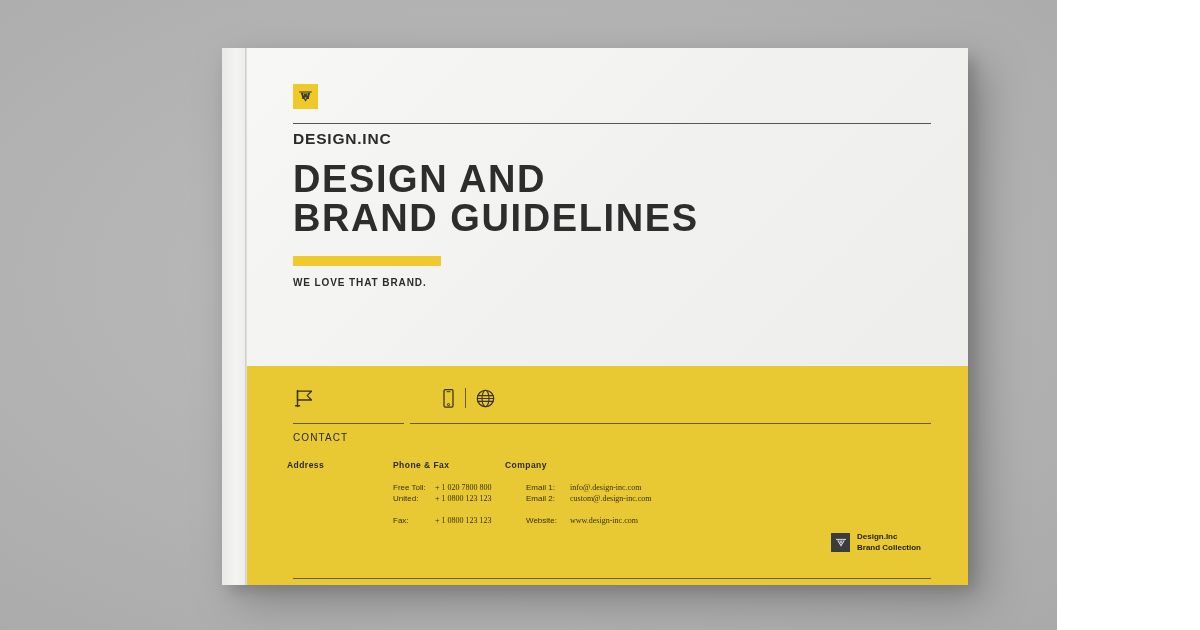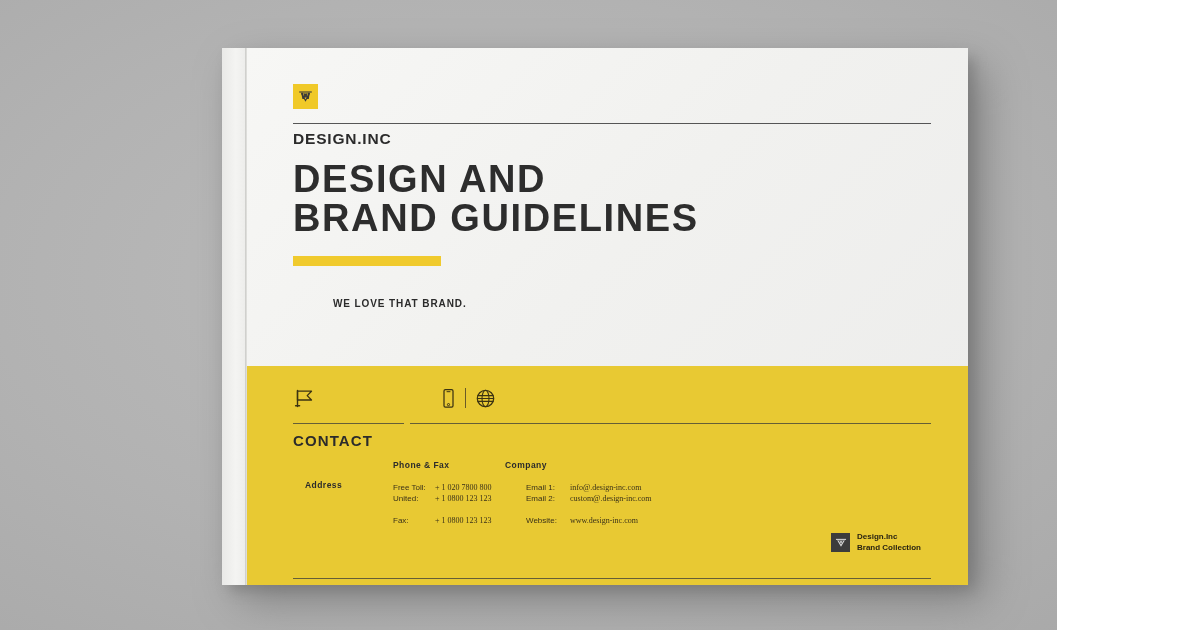--- a/index.html
+++ b/index.html
@@ -117,26 +117,25 @@
   }
 
   
   #accent-bar {
     top:208px;
     width:148px; height:10px;
     background:#f0ca2d;
   }
 
   #tagline {
-    top:250px;
+    top:229px;
     font-size:10px;
     font-weight:bold;
     letter-spacing:.9px;
     color:#2b2b2b;
-    margin-left:40px;
   }
 
   
   #cover-bottom {
     position:absolute;
     left:0; top:318px;
     width:100%; height:219px;
     background:#e8c933;
   }
 
@@ -154,27 +153,27 @@
   .rule-seg {
     position:absolute;
     top:57px; height:1px;
     background:#3a3a3a; opacity:.75;
   }
   #rule-seg-a { left:46px; width:111px; }
   #rule-seg-b { left:163px; width:521px; }
 
   #contact-title {
     position:absolute; left:46px; top:66px;
-    font-size:15px; font-weight:bold;
+    font-size:10px; font-weight:normal;
     letter-spacing:1.1px; color:#2b2b2b;
   }
 
   
   .col { position:absolute; top:94px; }
-  #col-address { left:58px;margin-top:20px; }
+  #col-address { left:40px; }
   #col-phone   { left:146px; }
   #col-online  { left:258px; }
 
   .col-head {
     font-size:8.5px; font-weight:bold;
     letter-spacing:.45px; color:#2b2b2b;
     margin-bottom:12px;
   }
   .col-body { font-size:8px; line-height:11.2px; color:#3a3119; }
   .col-body .strong { font-weight:bold; color:#241f10; }

